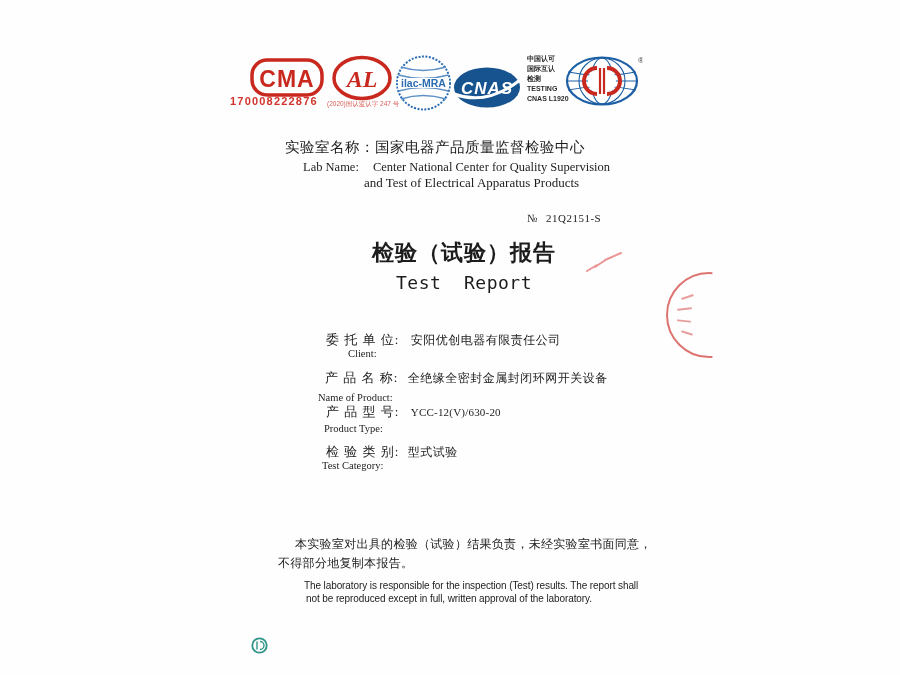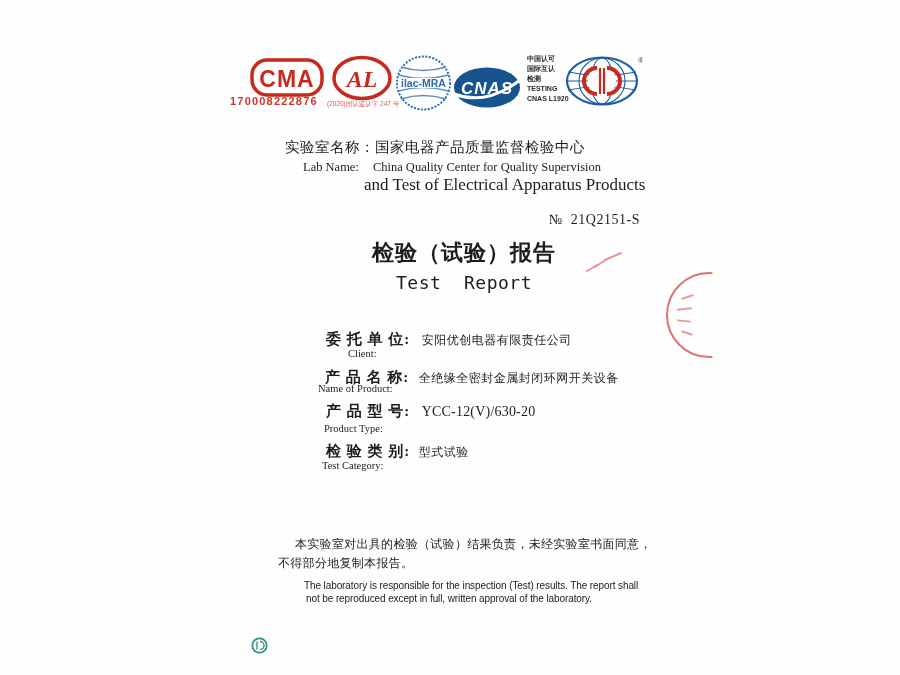--- a/index.html
+++ b/index.html
@@ -5,30 +5,30 @@
   html,body{margin:0;padding:0;background:#e8e8e8;}
   .page{position:relative;width:900px;height:675px;background:#fefefe;overflow:hidden;
         font-family:"Liberation Sans",sans-serif;color:#1c1c1c;}
   .abs{position:absolute;white-space:nowrap;}
   .serif{font-family:"Liberation Serif",serif;}
   .mono{font-family:"DejaVu Sans Mono",monospace;}
 
   .lab-zh{left:285px;top:138px;font-size:14.5px;letter-spacing:.5px;}
   .lab-en1{left:303px;top:160px;font-size:12.5px;}
   .lab-en1 .gap{display:inline-block;width:14px;}
-  .lab-en2{left:364px;top:175px;font-size:17px;}
+  .lab-en2{left:364px;top:175px;font-size:13px;}
 
-  .report-no{left:549px;top:212px;font-size:14px;letter-spacing:.5px;}
+  .report-no{left:527px;top:212px;font-size:11px;letter-spacing:.5px;}
   .report-no .num{margin-left:8px;}
   .title-zh{left:372px;top:238px;font-size:22px;font-weight:700;letter-spacing:1px;}
   .title-en{left:396px;top:272px;font-size:18px;letter-spacing:.5px;white-space:pre;}
 
-  .flabel{font-size:15px;font-family:"Liberation Serif",serif;letter-spacing:1px;font-weight:bold;}
+  .flabel{font-size:13px;font-family:"Liberation Serif",serif;letter-spacing:1px;}
   .fvalue{font-size:12px;font-family:"Liberation Serif",serif;letter-spacing:.5px;}
-  .fvalue-lat{font-size:14px;font-family:"Liberation Serif",serif;letter-spacing:.2px;}
+  .fvalue-lat{font-size:11px;font-family:"Liberation Serif",serif;letter-spacing:.2px;}
   .fsub{font-size:10.5px;font-family:"Liberation Serif",serif;}
 
   .stmt-zh{font-size:12px;font-family:"Liberation Serif",serif;letter-spacing:.3px;}
   .stmt-en{font-size:10px;font-family:Liberation Sans, sans-serif;letter-spacing:-.1px;}
 
   .cma-num{left:230px;top:95px;font-size:11px;font-weight:700;color:#d0342c;letter-spacing:1.2px;}
   .cma-note{left:327px;top:100px;font-size:6.5px;color:#d0342c;opacity:.8;}
   .cnas-lines{left:527px;top:54px;font-size:7px;font-weight:700;line-height:10px;color:#2b2b2b;}
   .cnas-lines div{white-space:nowrap;}
 
@@ -92,21 +92,21 @@
       <path d="M32 13 a13 13 0 0 0 0 26" stroke="#c8281e" stroke-width="4" fill="none"></path>
       <path d="M42 13 a13 13 0 0 1 0 26" stroke="#c8281e" stroke-width="4" fill="none"></path>
       <line x1="35" y1="13" x2="35" y2="39" stroke="#c8281e" stroke-width="2.2"></line>
       <line x1="39" y1="13" x2="39" y2="39" stroke="#c8281e" stroke-width="2.2"></line>
       <text x="73" y="8" font-size="8" fill="#444" font-family="Liberation Sans, sans-serif">®</text>
     </svg>
   </div>
 
   <div class="abs lab-zh">实验室名称：国家电器产品质量监督检验中心</div>
   <div class="abs lab-en1 serif">
-    <span>Lab Name:</span><span class="gap"></span><span>China Quality Center for Quality Supervision</span>
+    <span>Lab Name:</span><span class="gap"></span><span>Center National Center for Quality Supervision</span>
   </div>
   <div class="abs lab-en2 serif">and Test of Electrical Apparatus Products</div>
 
   <div class="abs report-no serif">
     <span>№</span><span class="num">21Q2151-S</span>
   </div>
 
   <div class="abs title-en mono">Test  Report</div>
   <div class="abs title-zh">检验（试验）报告</div>
 
@@ -123,21 +123,21 @@
   <div class="abs" style="left:326px;top:330px;">
     <span class="flabel">委 托 单 位:</span>
     <span class="fvalue" style="margin-left:7px;">安阳优创电器有限责任公司</span>
   </div>
   <div class="abs fsub" style="left:348px;top:348px;text-align:center;">Client:</div>
 
   <div class="abs" style="left:325px;top:368px;">
     <span class="flabel">产 品 名 称:</span>
     <span class="fvalue" style="margin-left:5px;">全绝缘全密封金属封闭环网开关设备</span>
   </div>
-  <div class="abs fsub" style="left:318px;top:383px;">Name of Product:</div>
+  <div class="abs fsub" style="left:318px;top:392px;">Name of Product:</div>
 
   <div class="abs" style="left:326px;top:402px;">
     <span class="flabel">产 品 型 号:</span>
     <span class="fvalue-lat" style="margin-left:7px;">YCC-12(V)/630-20</span>
   </div>
   <div class="abs fsub" style="left:324px;top:423px;text-align:right;">Product Type:</div>
 
   <div class="abs" style="left:326px;top:442px;">
     <span class="flabel">检 验 类 别:</span>
     <span class="fvalue" style="margin-left:4px;">型式试验</span>

